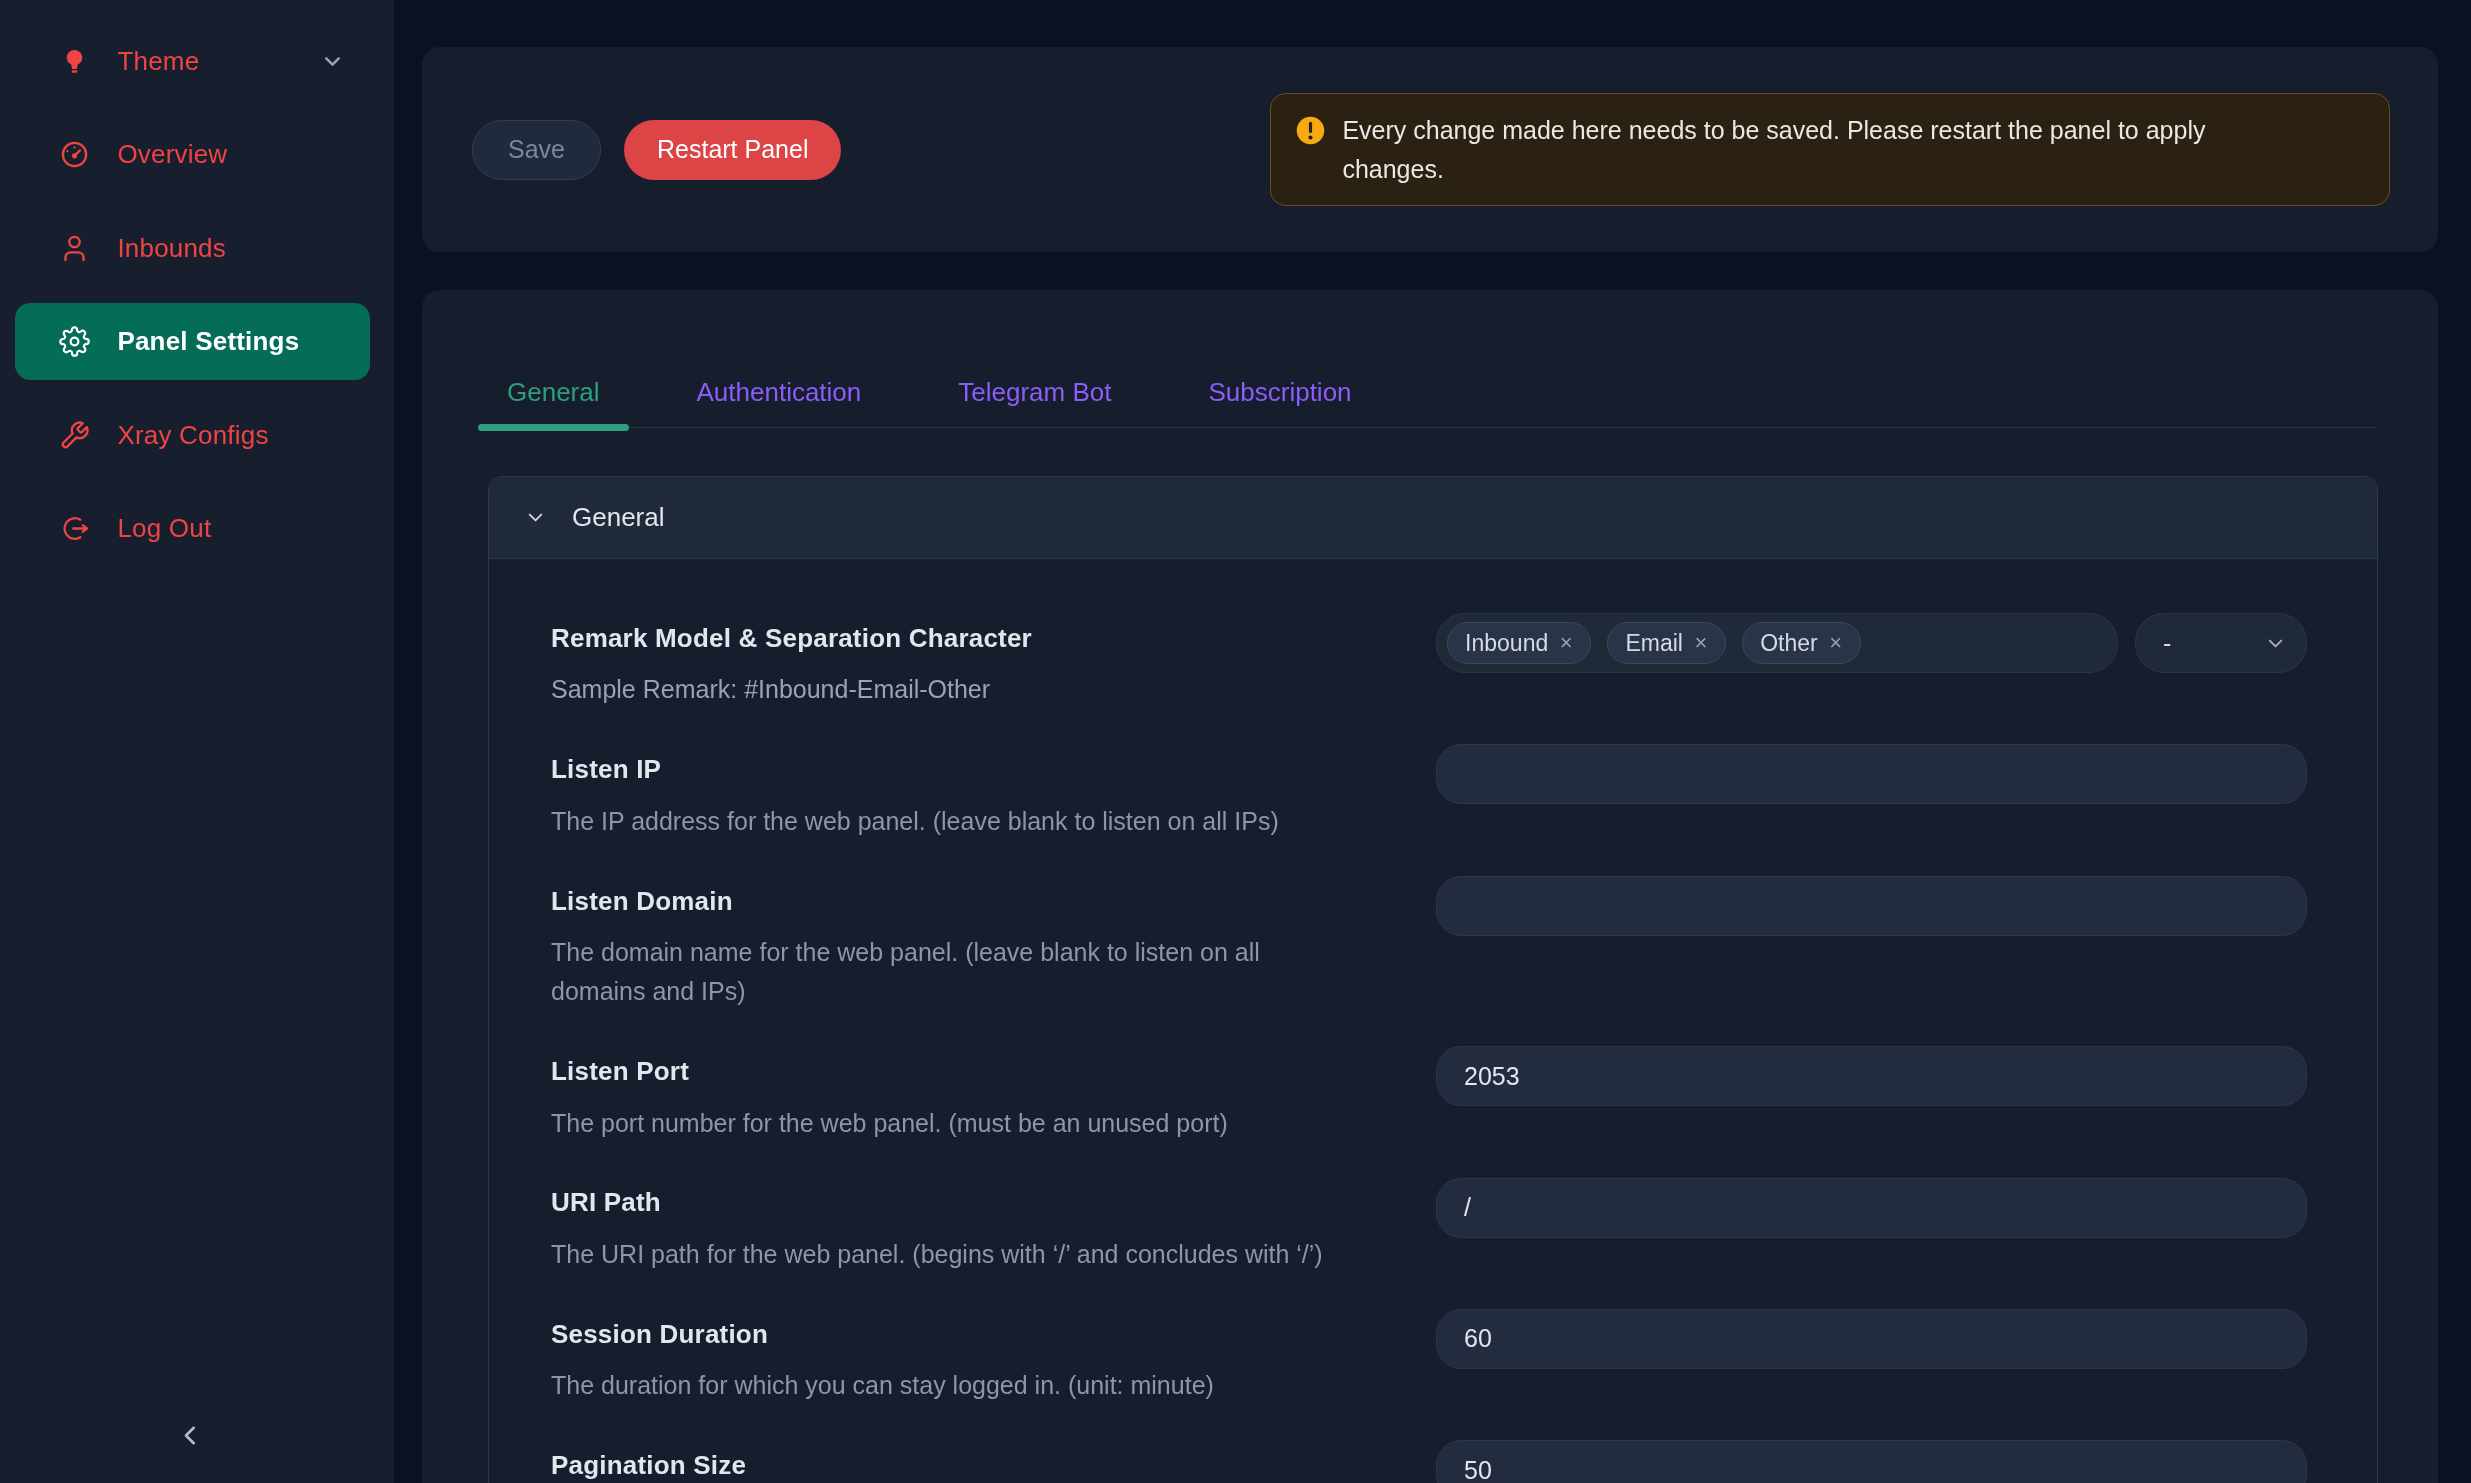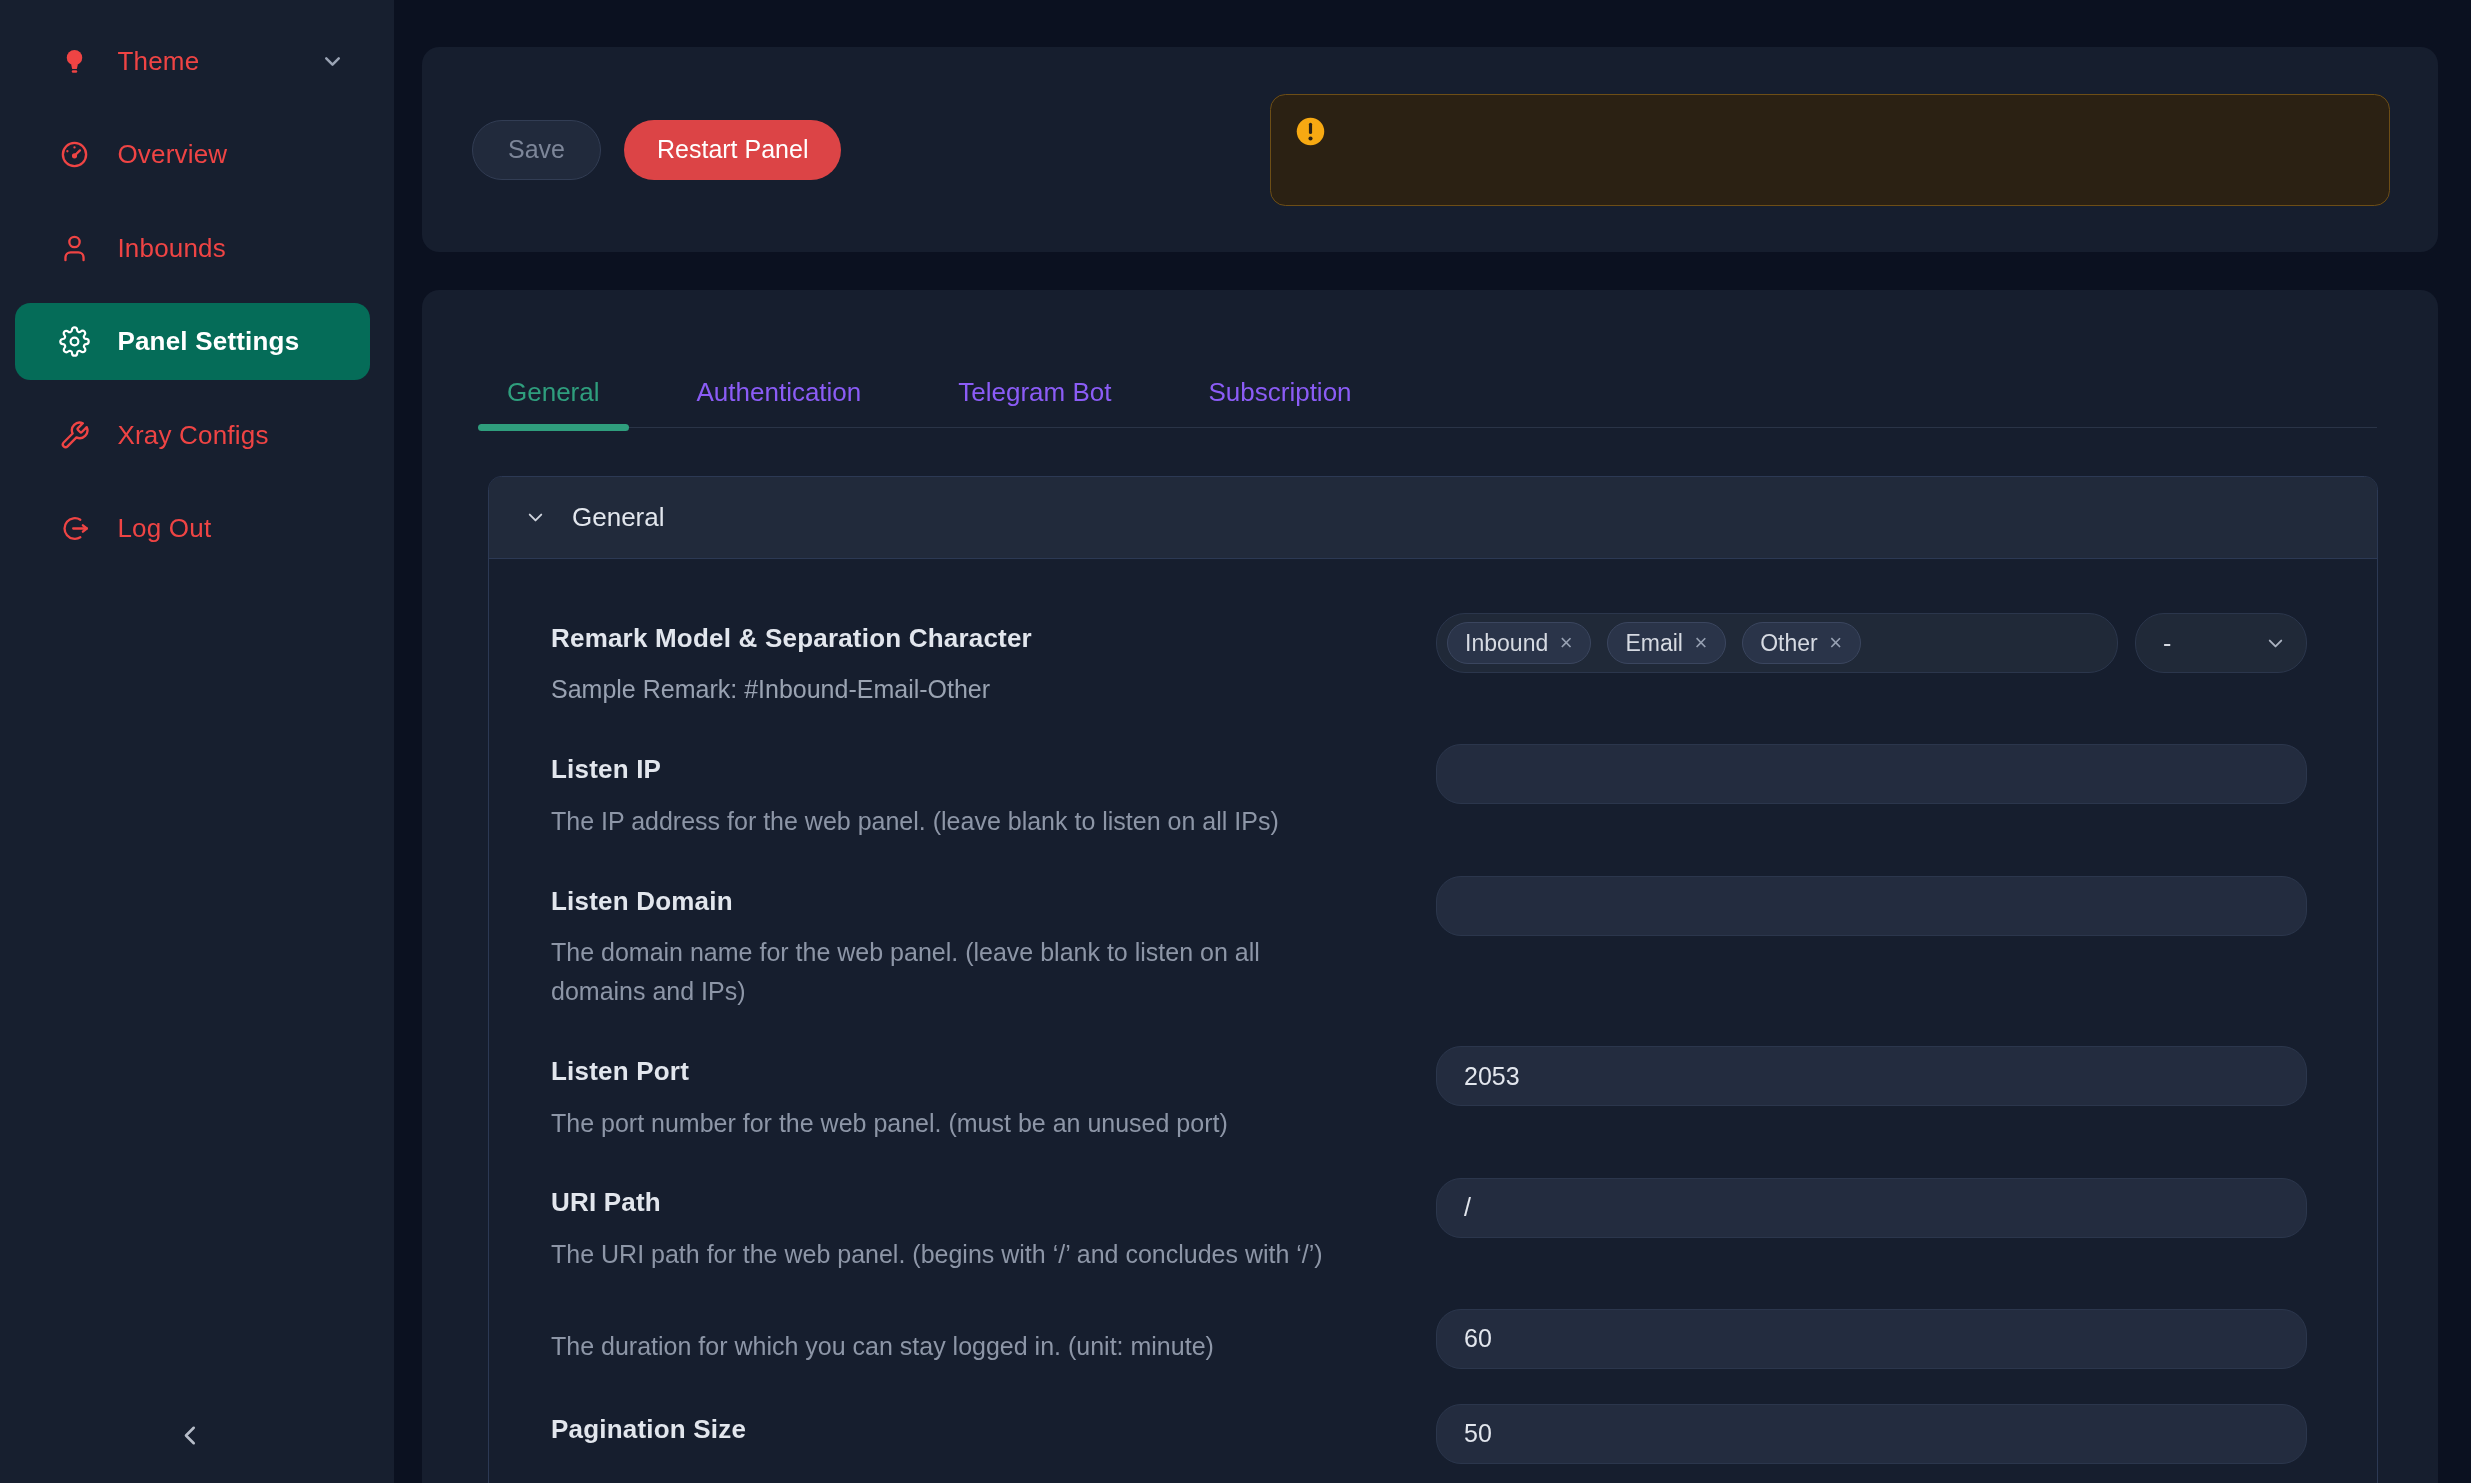--- a/index.html
+++ b/index.html
@@ -148,20 +148,21 @@
     <button class="btn btn-save">Save</button>
     <button class="btn btn-restart">Restart Panel</button>
     <div class="alert">
       <span class="alert-icon">
         <svg viewBox="0 0 24 24" width="33" height="33">
             <circle cx="12" cy="12" r="10" fill="#f7a912"></circle>
             <rect x="10.85" y="5.6" width="2.3" height="8.2" rx="1.15" fill="#2b2113"></rect>
             <circle cx="12" cy="17.1" r="1.5" fill="#2b2113"></circle>
           </svg>
       </span>
+      <span class="alert-text">Every change made here needs to be saved. Please restart the panel to apply changes.</span>
     </div>
   </div>
 
   <div class="main-card">
     <div class="tabs">
       <div class="tab active">
         <span>General</span>
         <span class="ink"></span>
       </div>
       <div class="tab">
@@ -255,20 +256,21 @@
             <div class="flabel">URI Path</div>
             <div class="fdesc">The URI path for the web panel. (begins with ‘/’ and concludes with ‘/’)</div>
           </div>
           <div class="fright">
             <input class="finput" value="/" style="">
           </div>
         </div>
 
         <div class="frow">
           <div class="fleft">
+            <div class="flabel">Session Duration</div>
             <div class="fdesc">The duration for which you can stay logged in. (unit: minute)</div>
           </div>
           <div class="fright">
             <input class="finput" value="60" style="">
           </div>
         </div>
 
         <div class="frow">
           <div class="fleft">
             <div class="flabel">Pagination Size</div>

